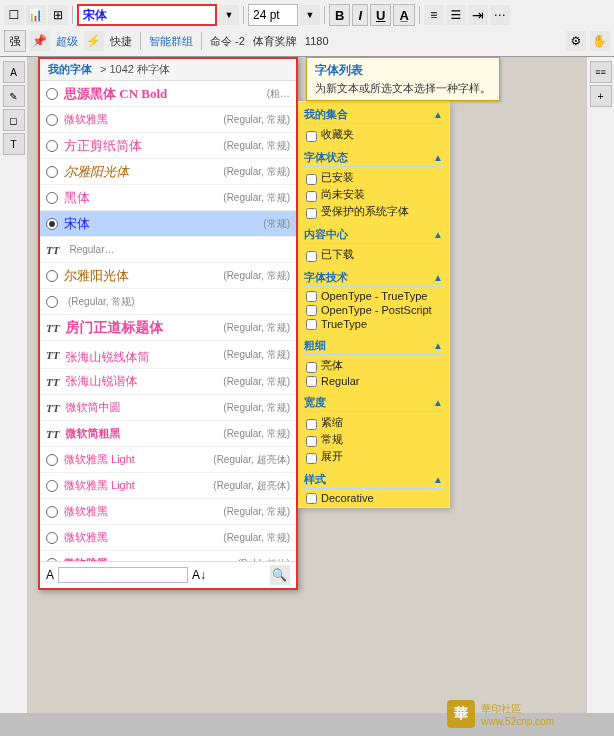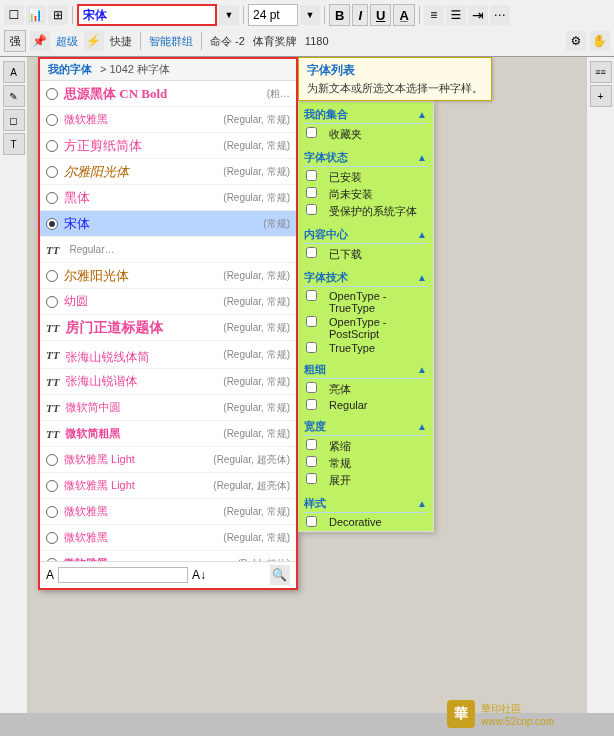--- a/index.html
+++ b/index.html
@@ -201,22 +201,22 @@
 
     .font-search input {
       border: 1px solid #bbb;
       padding: 1px 4px;
       font-size: 11px;
       width: 80px;
     }
 
     
     .filter-panel {
-      width: 136px;
-      background: #bef264;
+      width: 152px;
+      background: #fde047;
       border: 1px solid #ddd;
       border-left: none;
       box-shadow: 2px 2px 6px rgba(0,0,0,0.2);
       font-size: 11px;
       overflow-y: auto;
     }
 
     
     .tooltip-box {
       position: absolute;
@@ -255,22 +255,22 @@
       justify-content: space-between;
     }
 
     .filter-section-header .arrow {
       color: #1a6dc0;
       font-size: 10px;
     }
 
     .filter-item {
       display: flex;
-      align-items: flex-start;
-      gap: 12px;
+      align-items: flex-end;
+      gap: 4px;
       padding: 1px 2px;
       cursor: pointer;
     }
 
     .filter-item input[type="checkbox"] {
       width: 11px;
       height: 11px;
       cursor: pointer;
     }
 
@@ -494,21 +494,20 @@
           </div>
 
           <div class="font-item">
             <div class="radio"></div>
             <span class="font-name-display font-erya2">尔雅阳光体</span>
             <span class="font-meta">(Regular, 常规)</span>
           </div>
 
           <div class="font-item">
             <div class="radio"></div>
-            <span class="font-name-display font-youyuan">幼圆</span>
             <span class="font-meta">(Regular, 常规)</span>
           </div>
 
           <div class="font-item">
             <span class="tt-icon" style="margin-right:6px;">TT</span>
             <span class="font-name-display font-fangzheng2">房门正道标题体</span>
             <span class="font-meta">(Regular, 常规)</span>
           </div>
 
           <div class="font-item">
@@ -571,21 +570,21 @@
           <div class="font-search">
             <span style="font-size:12px;">A</span>
             <input type="text" placeholder="" style="width: 130px; height: 16px; border: 1px solid rgb(187, 187, 187); font-size: 11px;">
             <span style="font-size:12px;">A↓</span>
           </div>
           <div class="ti" style="font-size:12px;">🔍</div>
         </div>
       </div>
 
       <div style="position:relative; display:flex; flex-direction:column;">
-        <div class="tooltip-box" style="position:relative; top:0; left:0; margin-bottom:0;">
+        <div class="tooltip-box" style="position:relative; top:0; left:8px; margin-bottom:0;">
           <div class="tooltip-title">字体列表</div>
           <div>为新文本或所选文本选择一种字样。</div>
         </div>
 
         <div class="filter-panel">
 
           <div class="filter-section">
             <div class="filter-section-header">
               <span>我的集合</span>
               <span class="arrow">▲</span>

